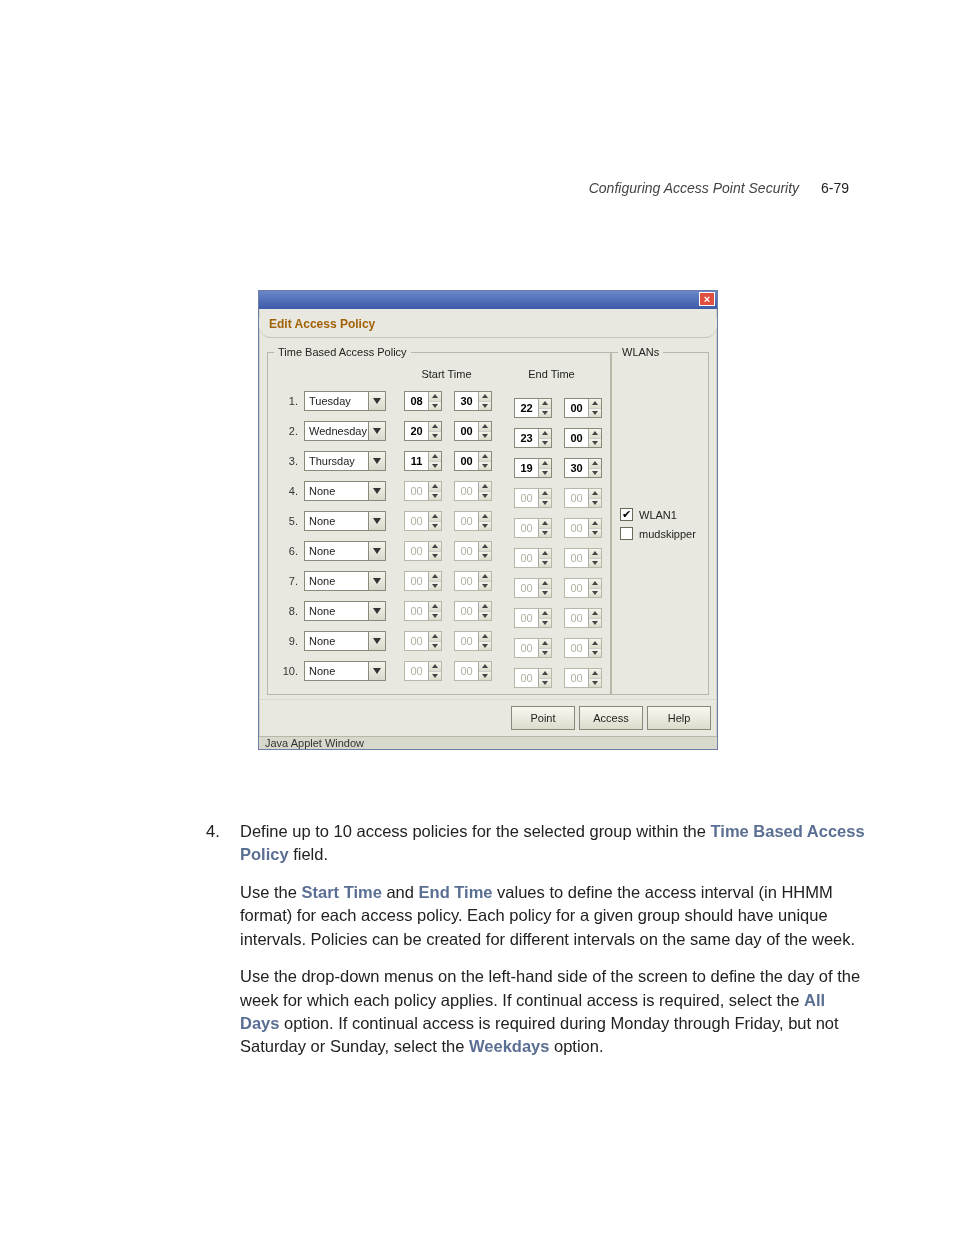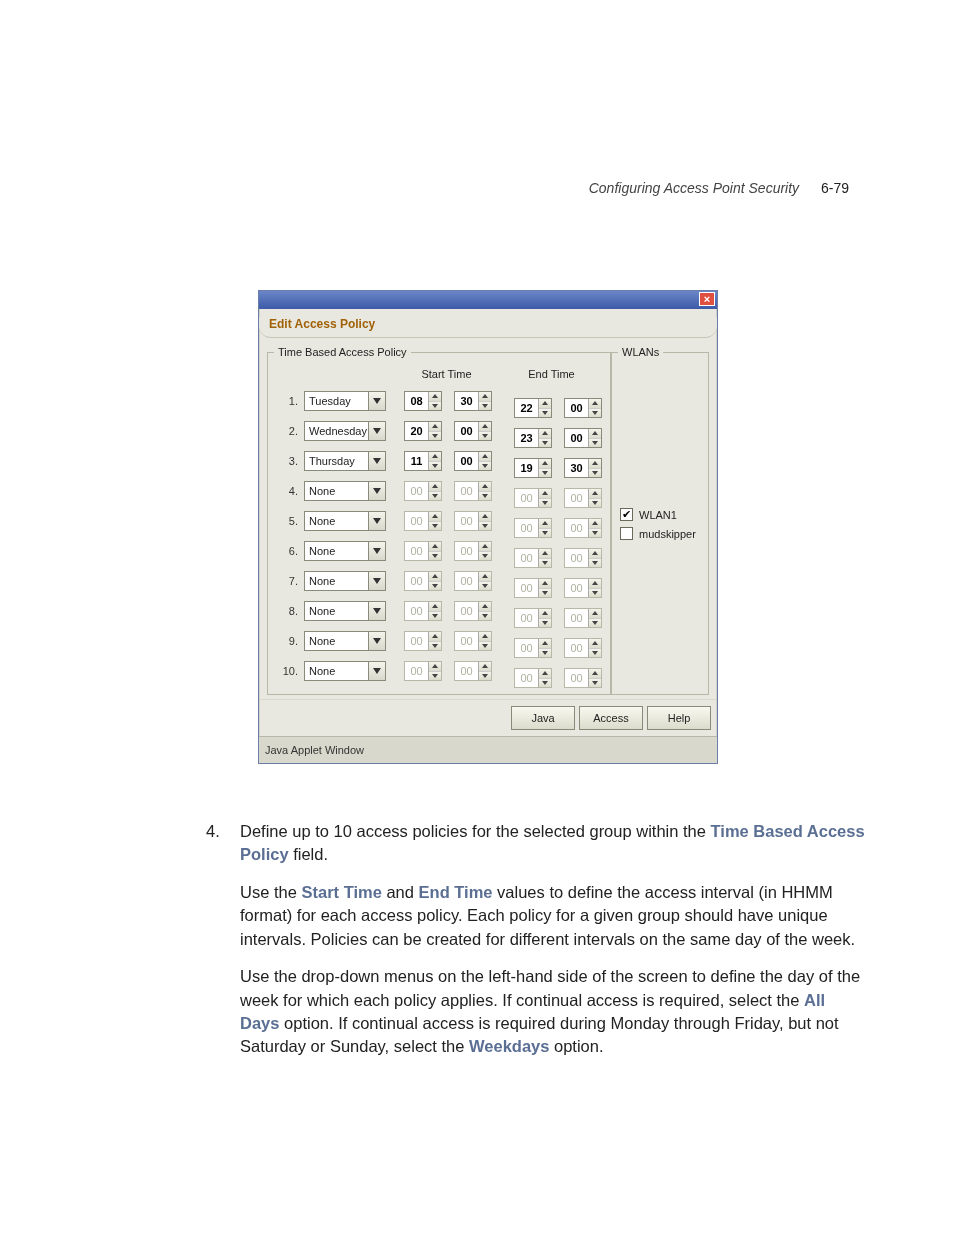--- a/index.html
+++ b/index.html
@@ -232,21 +232,21 @@
     display: flex;
     align-items: center;
     justify-content: center;
     padding: 0 8px;
   }
   .statusbar {
     background: #d8d8cc;
     border-top: 1px solid #b8b8a8;
     font-size: 11px;
     color: #333;
-    padding: 7px 6px;
+    padding: 0 6px;
   }
 
   
   .doc-body {
     position: absolute;
     left: 206px;
     top: 820px;
     width: 660px;
     font-family: Arial, Helvetica, sans-serif;
     font-size: 16.5px;
@@ -1058,21 +1058,21 @@
             </div>
             <div class="chk">
               <div class="box"></div>
               <span>mudskipper</span>
             </div>
           </div>
       </fieldset>
     </div>
 
     <div class="dialog-buttons">
-      <div class="btn">Java</div>
+      <div class="btn">Point</div>
       <div class="btn">Access</div>
       <div class="btn">Help</div>
     </div>
 
     <div class="statusbar">Java Applet Window</div>
   </div>
 
   <div class="doc-body">
     <div class="step">
       <div class="stepnum">4.</div>

